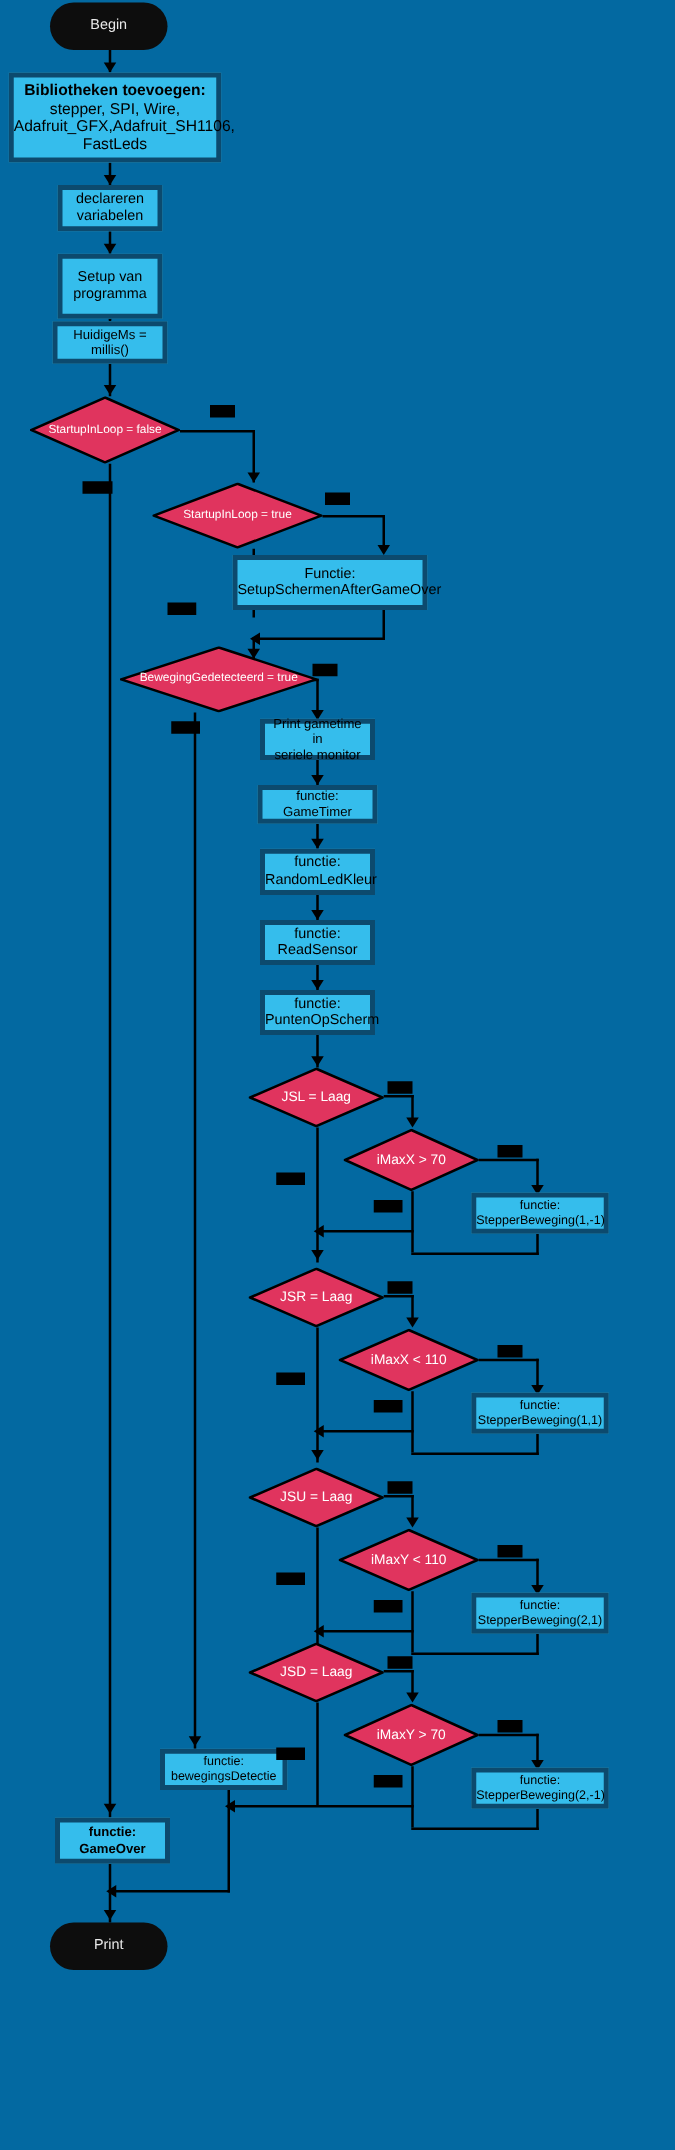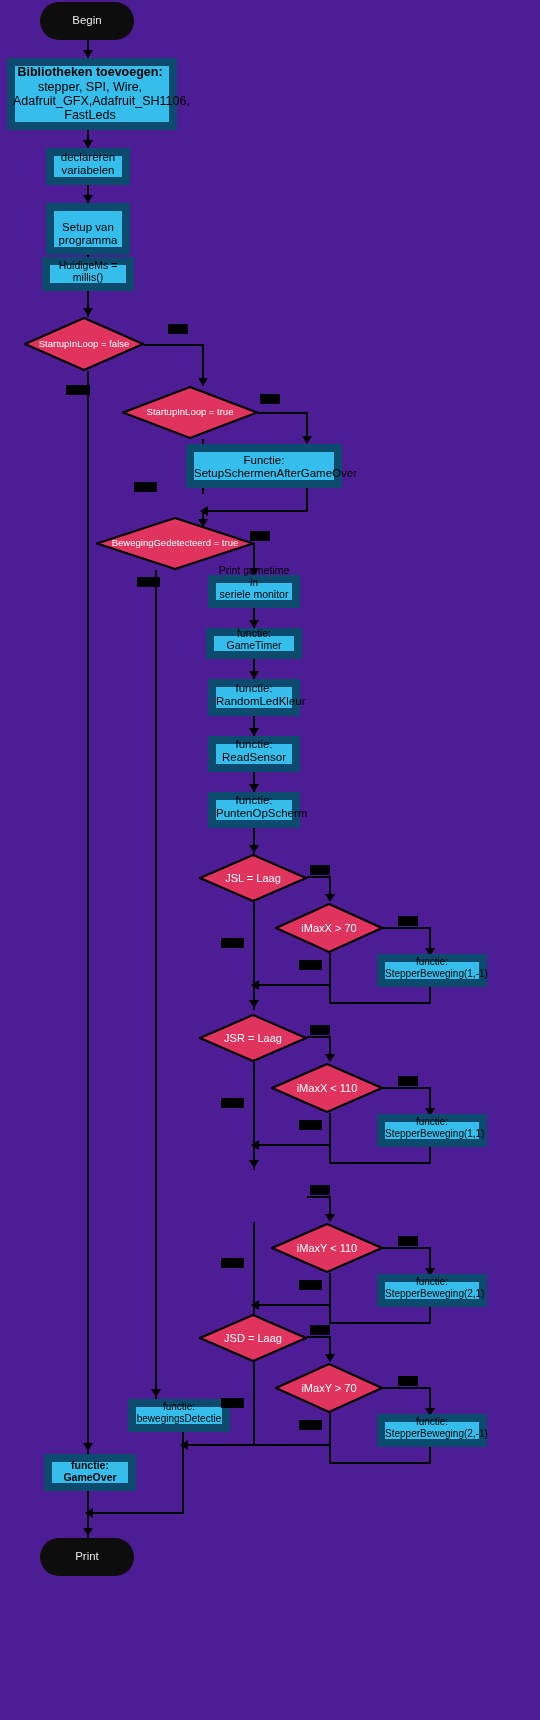--- a/index.html
+++ b/index.html
@@ -2,21 +2,21 @@
 <html><head>
 <meta charset="utf-8">
 <title>Flowchart</title>
 <style>
   html,body{margin:0;padding:0;background:#ffffff;}
   body{font-family:"Liberation Sans", sans-serif;}
   #canvas{
     position:relative;
     width:540px;
     height:1720px;
-    background:#4c1d95;
+    background:#0369a1;
     overflow:hidden;
   }
   
   .node{
     position:absolute;
     box-sizing:border-box;
     display:flex;
     align-items:center;
     justify-content:center;
     text-align:center;
@@ -32,24 +32,23 @@
   
   .term{
     background:#0d0d0d;
     border-radius:28px;
     color:#e8e8e8;
     font-size:11.5px;
   }
   
   .proc{
     background:#35bdec;
-    border:8px solid #0c4a6e;
+    border:4px solid #0c4a6e;
     color:#000000;
     font-size:11.5px;
-    align-items:flex-end;
   }
   .proc.big{font-size:12.5px;}
   
   .dec{
     color:#ffffff;
     font-size:11px;
     background:transparent;
     border:0;
   }
   .dec .dshape{
@@ -320,20 +319,26 @@
       <polygon points="56,1 111,25 56,49 1,25" fill="#e0345e" stroke="#000" stroke-width="2"></polygon>
     </svg>
     <span class="txt">iMaxX &lt; 110</span>
   </div>
 
   <div class="node proc" style="left:377px;top:1114px;width:110px;height:33px;">
     <span class="txt" style="font-size:10px;">functie:
 StepperBeweging(1,1)</span>
   </div>
 
+  <div class="node dec" style="left:199px;top:1174px;width:108px;height:48px;">
+    <svg class="dshape" viewBox="0 0 108 48" preserveAspectRatio="none">
+      <polygon points="54,1 107,24 54,47 1,24" fill="#e0345e" stroke="#000" stroke-width="2"></polygon>
+    </svg>
+    <span class="txt">JSU = Laag</span>
+  </div>
 
   <div class="node dec" style="left:271px;top:1223px;width:112px;height:50px;">
     <svg class="dshape" viewBox="0 0 112 50" preserveAspectRatio="none">
       <polygon points="56,1 111,25 56,49 1,25" fill="#e0345e" stroke="#000" stroke-width="2"></polygon>
     </svg>
     <span class="txt">iMaxY &lt; 110</span>
   </div>
 
   <div class="node proc" style="left:377px;top:1274px;width:110px;height:33px;">
     <span class="txt" style="font-size:10px;">functie:

